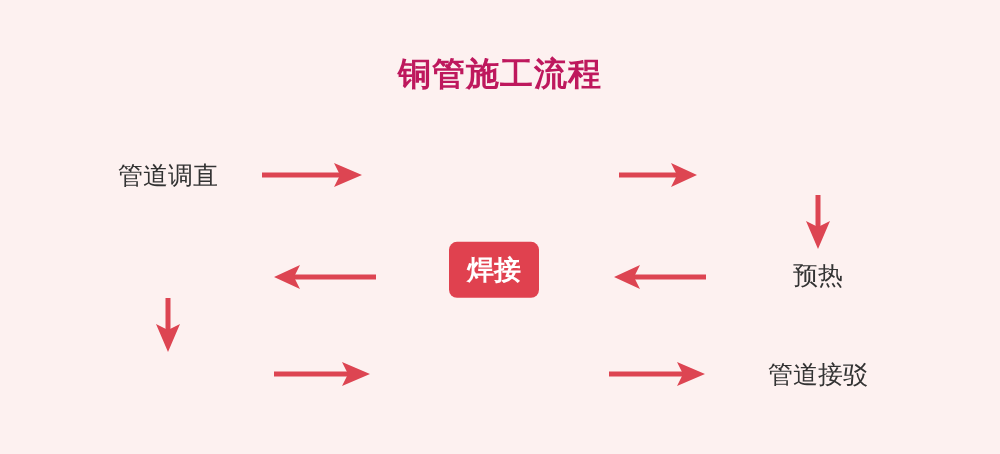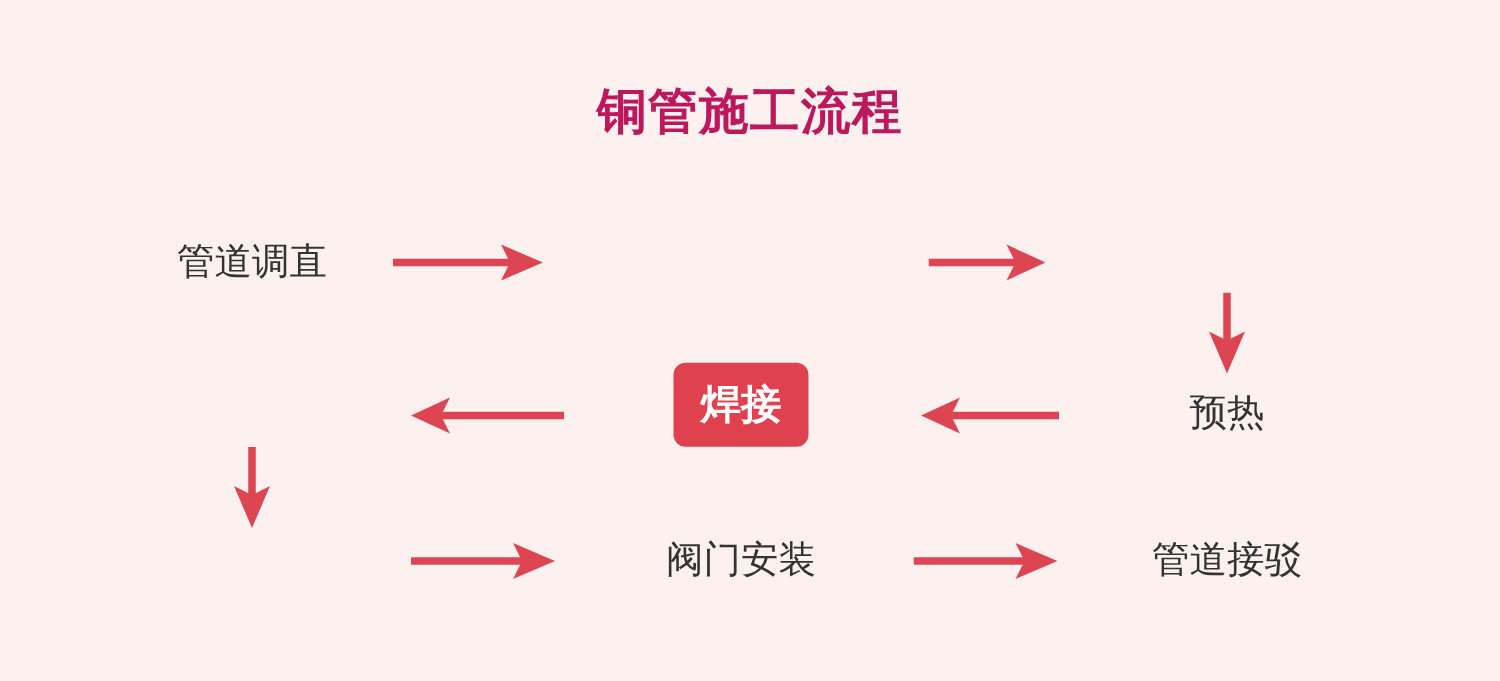--- a/index.html
+++ b/index.html
@@ -119,21 +119,20 @@
   </div>
 
 
   <div class="arrow" style="left:322px; top:374px;">
     <svg width="96" height="26" viewBox="0 0 96 26">
       <line x1="0" y1="13" x2="76" y2="13" stroke="#dd4552" stroke-width="5"></line>
       <polygon points="96,13 68,1 74,13 68,25" fill="#dd4552"></polygon>
     </svg>
   </div>
 
-  <div class="node" style="left:494px; top:374px;">阀门安装</div>
 
   <div class="arrow" style="left:657px; top:374px;">
     <svg width="96" height="26" viewBox="0 0 96 26">
       <line x1="0" y1="13" x2="76" y2="13" stroke="#dd4552" stroke-width="5"></line>
       <polygon points="96,13 68,1 74,13 68,25" fill="#dd4552"></polygon>
     </svg>
   </div>
 
   <div class="node" style="left:818px; top:374px;">管道接驳</div>
 

